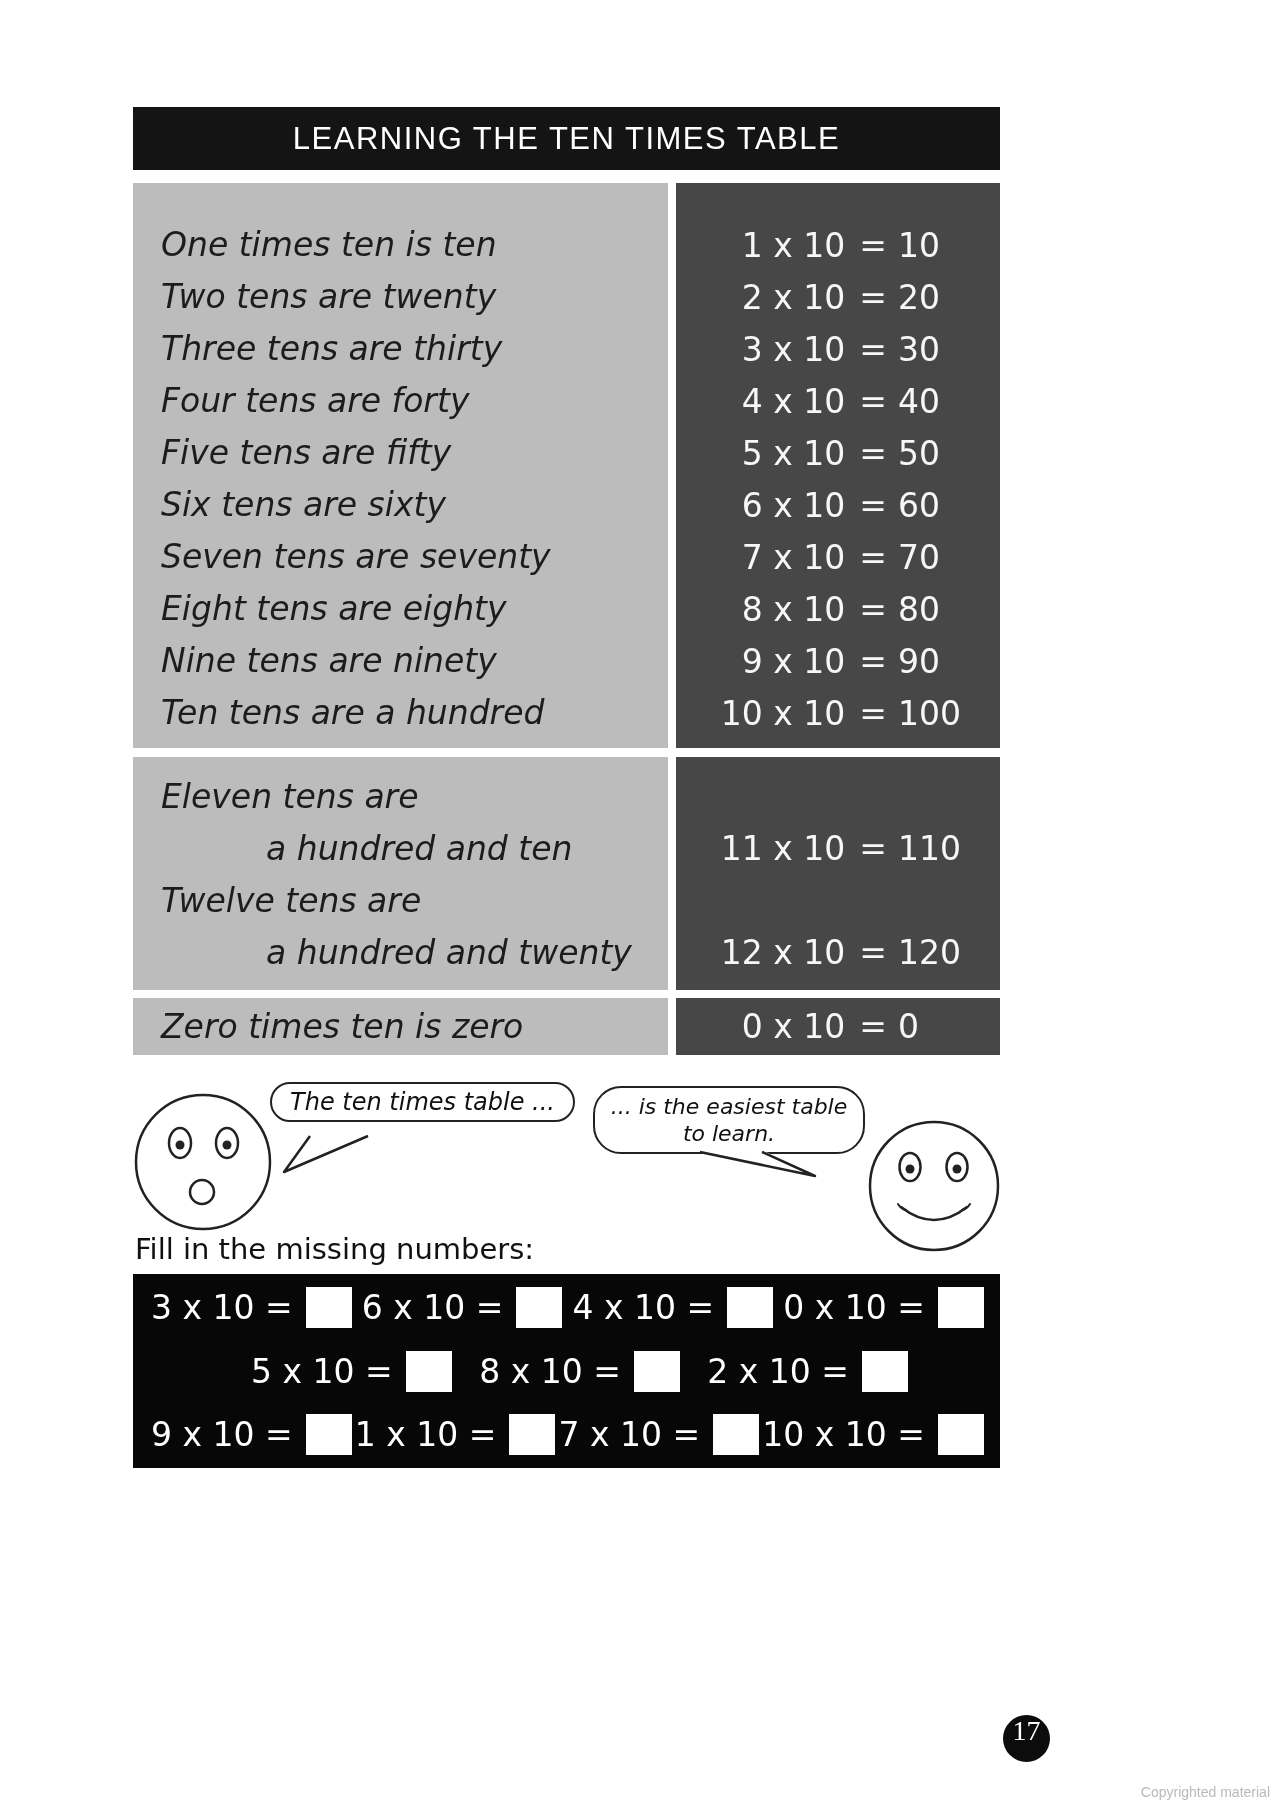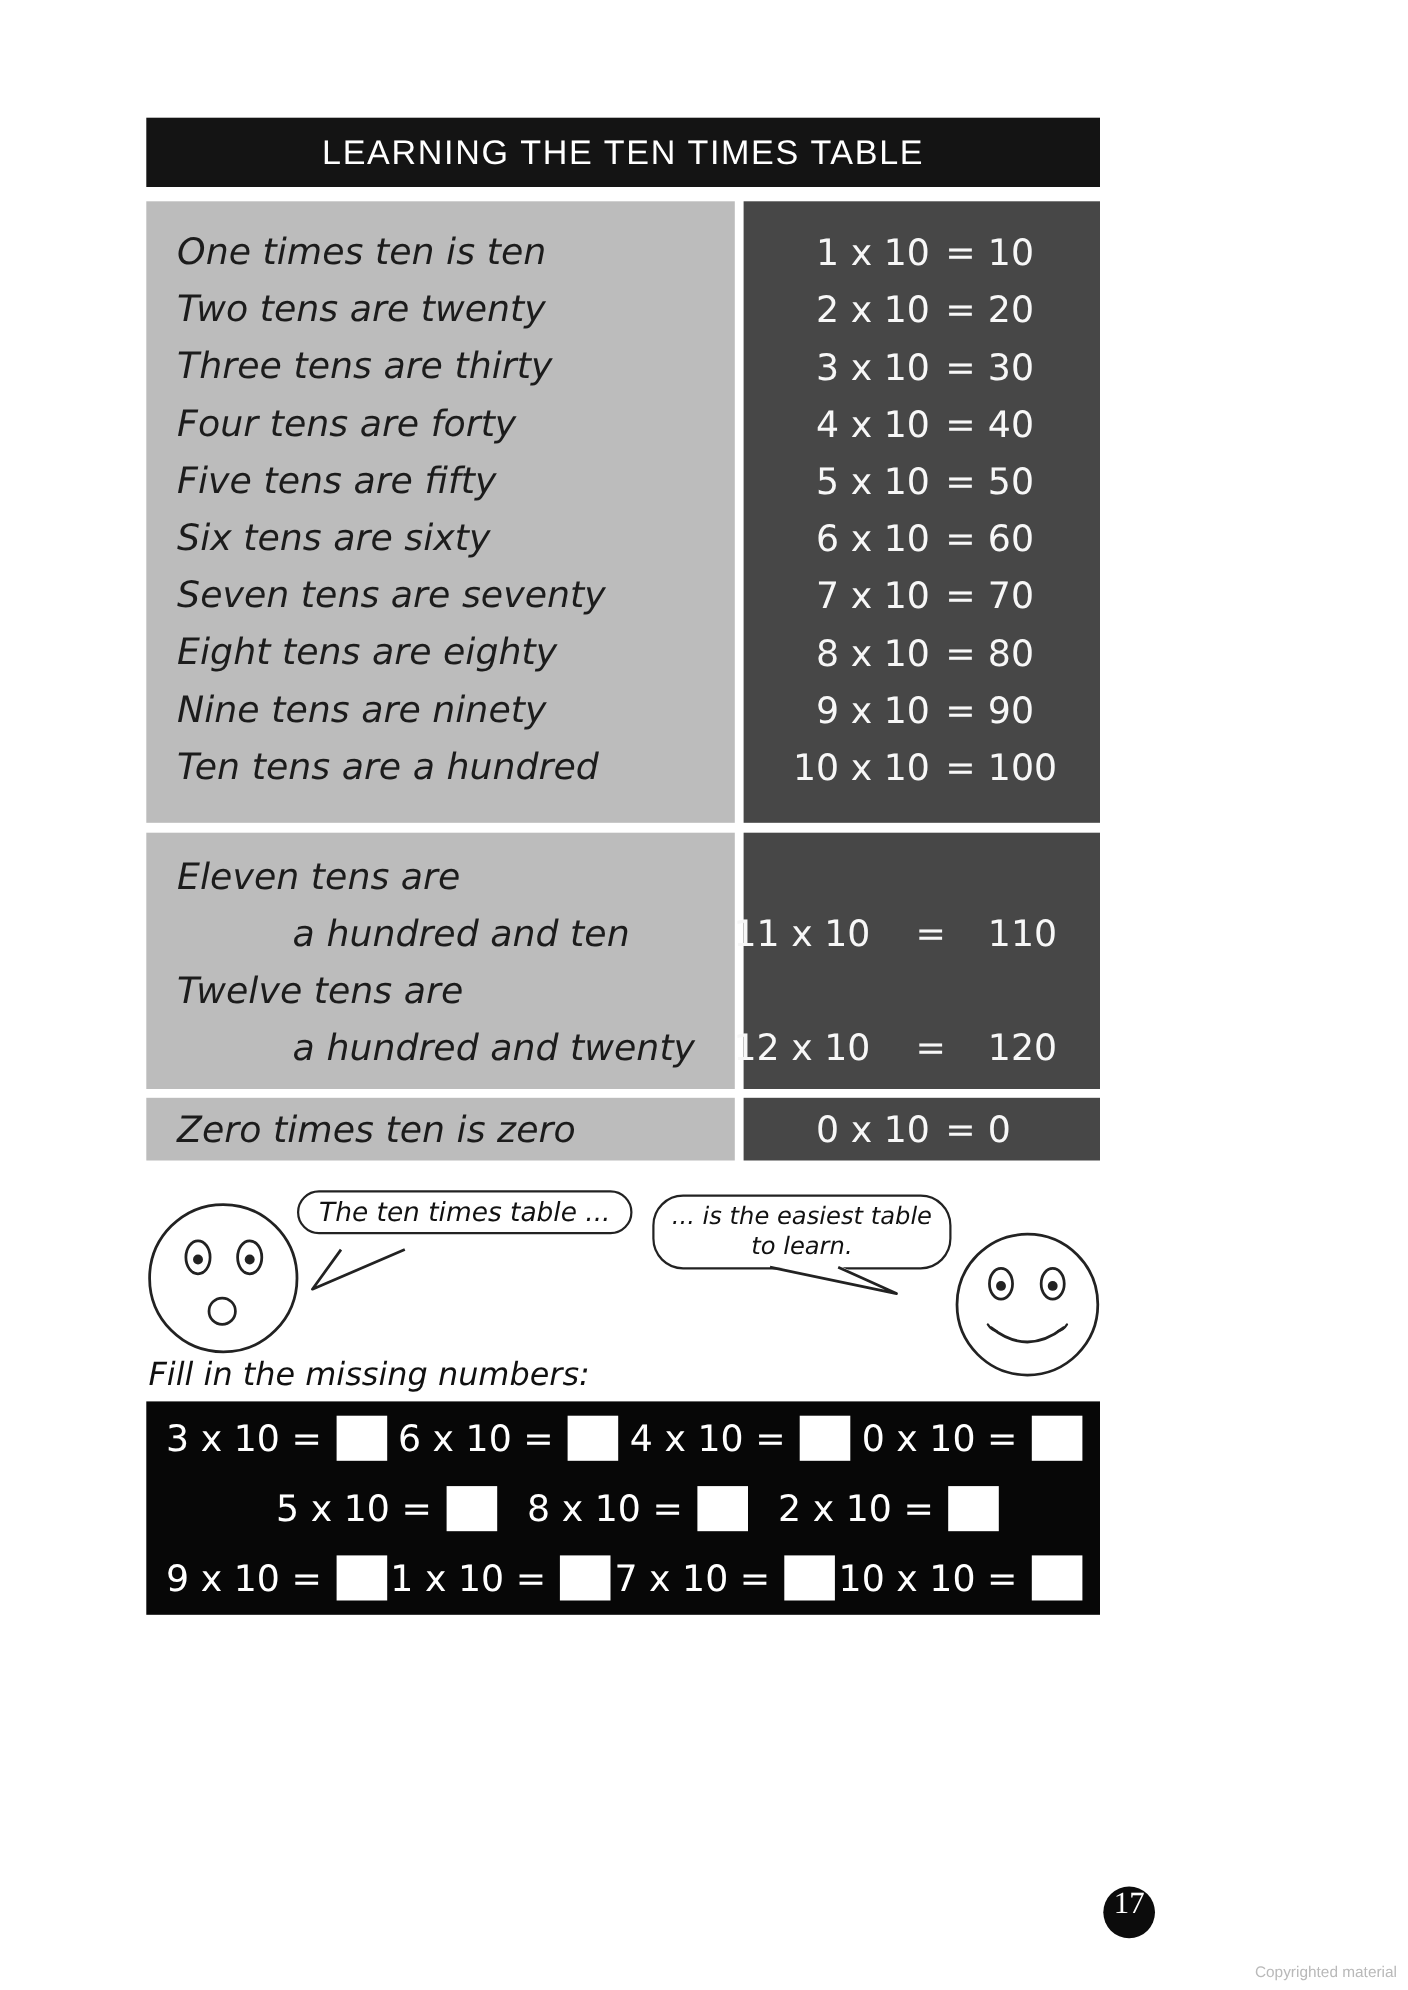--- a/index.html
+++ b/index.html
@@ -17,49 +17,49 @@
     position:absolute;left:133px;top:107px;width:867px;height:63px;
     background:var(--header-bg);color:#fff;display:flex;align-items:center;justify-content:center;
     font-family:"Liberation Sans",sans-serif;font-size:31px;letter-spacing:1.5px;font-weight:400;
   }
   
   .table-wrap{position:absolute;left:133px;top:183px;width:867px;}
   .block{display:flex;}
   .words-panel{width:535px;background:var(--words-bg);color:var(--text-dark);}
   .eq-panel{width:324px;margin-left:8px;background:var(--equations-bg);color:var(--text-light);}
   .block-1{height:565px;}
-  .block-1 .words-panel,.block-1 .eq-panel{padding-top:20px;}
+  .block-1 .words-panel,.block-1 .eq-panel{padding-top:36px;}
   .words-line{
     height:52px;line-height:52px;padding-left:28px;
     font-style:italic;font-size:33px;white-space:nowrap;
   }
   .words-line.indent{padding-left:133px;}
   .eq-row{display:flex;justify-content:flex-end;align-items:center;height:52px;padding-right:40px;font-size:33px;}
   .eq-lhs{display:inline-block;width:128px;text-align:right;white-space:nowrap;margin-left:12px;}
   .eq-sign{display:inline-block;margin:0 11px 0 14px;}
   .eq-res{display:inline-block;width:62px;}
   .block-2{height:233px;margin-top:9px;}
   .block-2 .words-panel,.block-2 .eq-panel{padding-top:14px;}
-  .eq-row.tall{height:104px;align-items:flex-end;padding-bottom:0;gap:27px;}
+  .eq-row.tall{height:104px;align-items:flex-end;padding-bottom:0;}
   .eq-row.tall span{line-height:52px;}
   .block-3{height:57px;margin-top:8px;}
   .block-3 .words-line{line-height:57px;height:57px;}
   .block-3 .eq-row{height:57px;}
   
   .bubble{
     position:absolute;background:#fff;border:2.5px solid #222;border-radius:28px;
     display:flex;flex-direction:column;align-items:center;justify-content:center;
     font-style:italic;color:#111;z-index:1;
   }
   .bubble-left{left:270px;top:1082px;width:305px;height:40px;font-size:24px;}
   .bubble-right{left:593px;top:1086px;width:272px;height:68px;font-size:22px;line-height:27px;}
   .overlay-svg{position:absolute;left:0;top:0;z-index:2;pointer-events:none;}
   
   .exercise-prompt{
-    position:absolute;left:135px;top:1232px;font-style:italic;font-size:29px;color:#111;
+    position:absolute;left:135px;top:1232px;font-size:29px;color:#111;
   }
   .exercise-box{
     position:absolute;left:133px;top:1274px;width:867px;height:194px;
     background:var(--exercise-bg);color:#fff;
     display:flex;flex-direction:column;justify-content:space-evenly;padding:6px 0;gap:16px;
   }
   .fill-row{display:flex;align-items:center;justify-content:space-between;}
   .fill-row-1,.fill-row-3{padding:0 16px 0 18px;}
   .fill-row-2{padding:0 92px 0 118px;}
   .fill-item{display:flex;align-items:center;}

